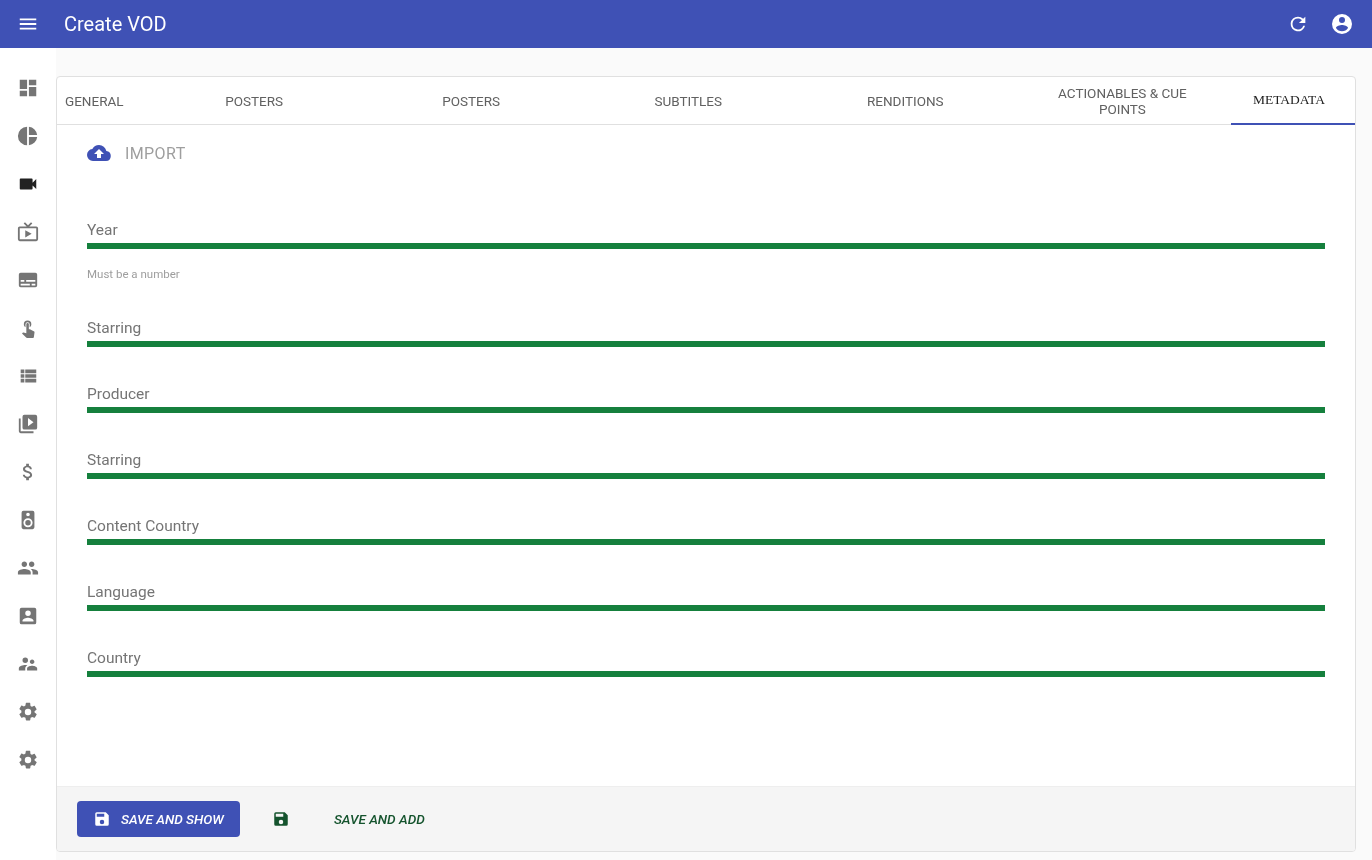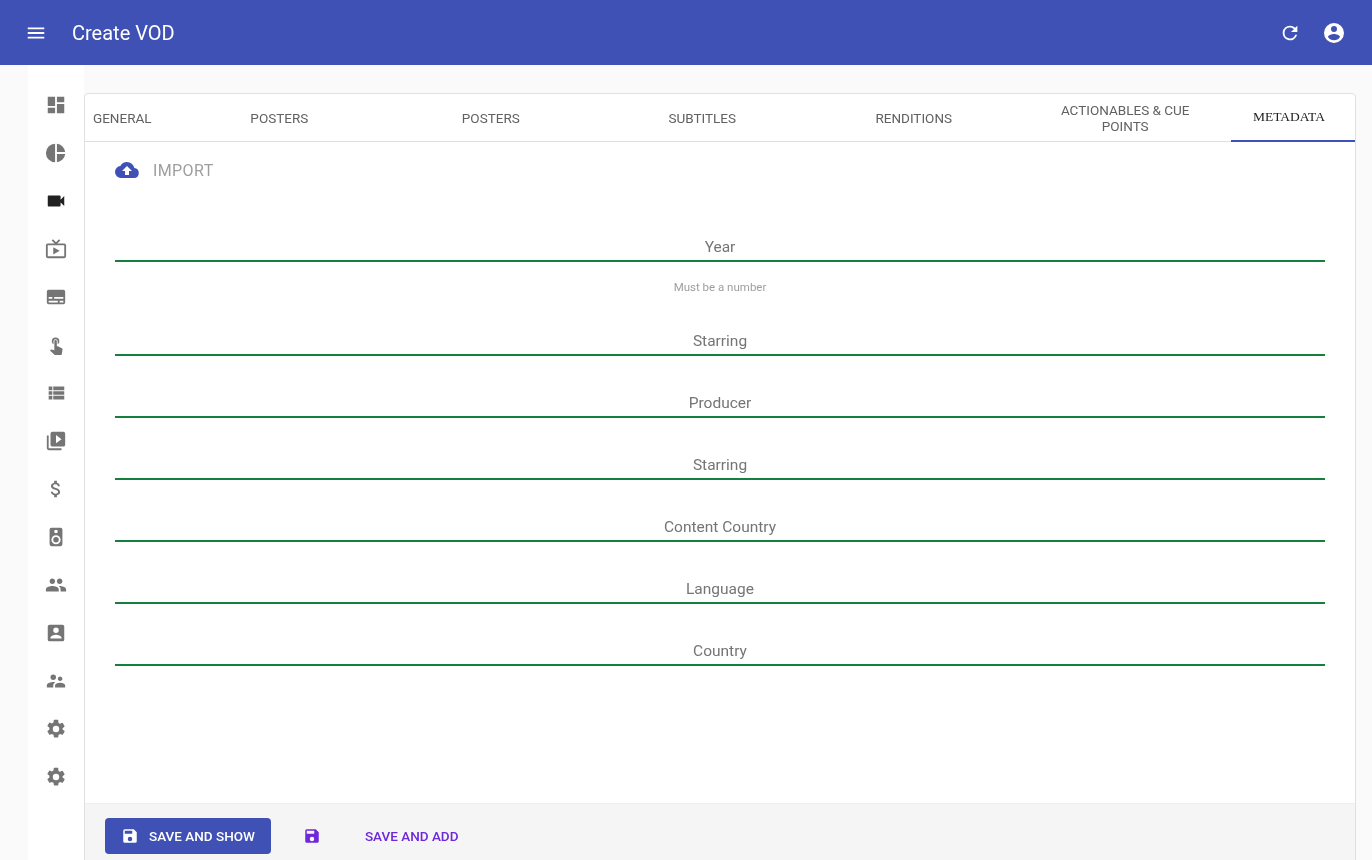--- a/index.html
+++ b/index.html
@@ -1,29 +1,29 @@
 <!DOCTYPE html>
 <html><head>
 <meta charset="utf-8">
 <style>
   * { box-sizing: border-box; margin: 0; padding: 0; }
   html, body { width: 1372px; height: 860px; font-family: Roboto, "Helvetica Neue", Arial, sans-serif; background: #fafafa; overflow: hidden; }
   .appbar {
-    height: 65px;
+    height: 48px;
     background: #3f51b5;
     color: #fff;
     display: flex;
     align-items: center;
-    padding: 0 20px;
+    padding: 0 12px;
   }
   .appbar .menu-btn { width: 32px; height: 32px; display:flex; align-items:center; justify-content:center; color:#fff; cursor:pointer; }
   .appbar .title { margin-left: 20px; font-size: 20px; font-weight: 400; }
   .appbar .spacer { flex: 1; }
   .appbar .icon-btn { width: 36px; height: 36px; display:flex; align-items:center; justify-content:center; color:#fff; cursor:pointer; margin-left:8px; }
-  .layout { display:flex; height: calc(860px - 48px); padding-left: 28px; }
+  .layout { display:flex; height: calc(860px - 48px); }
   .sidenav { width: 56px; background: #fff; display:flex; flex-direction:column; align-items:center; padding-top:28px; gap:24px; }
   .sidenav .nav-item { color: #757575; cursor:pointer; width:24px; height:24px; display:flex; align-items:center; justify-content:center; }
   .sidenav .nav-item.active { color: #212121; }
   .main { flex:1; padding: 0 0 0 0; display:flex; }
   .card {
     margin: 28px 16px 8px 0;
     background: #fff;
     border: 1px solid #e0e0e0;
     border-radius: 4px;
     flex:1;
@@ -43,54 +43,55 @@
     text-align:center;
     justify-content:center;
   }
   .tab.wide { flex:1; }
   .tab.active {
     color: #212121;
     font-weight: 500;
     border-bottom: 2px solid #3f51b5;
     margin-bottom:-1px;
   }
-  .content { flex:1; overflow:auto; padding: 0 30px 0 30px; text-align: center; }
+  .content { flex:1; overflow:auto; padding: 0 30px 0 30px; }
   .import-row { display:flex; align-items:center; gap:14px; height:56px; }
   .import-row .cloud { color:#3f51b5; }
   .import-row .label { color:#9e9e9e; font-size:16px; letter-spacing:0.4px; }
   .field-wrap { margin-top: 38px; }
   .field-wrap.first { margin-top: 40px; }
   .field-wrap .placeholder {
     font-size: 15.5px;
     color: #757575;
     padding-bottom: 4px;
-    border-bottom: 2px solid #15803d;
+    border-bottom: 6px solid #15803d;
     cursor:text;
   }
   .field-wrap .helper {
     font-size: 11.5px;
     color: #9e9e9e;
     margin-top: 18px;
   }
   .actions {
     background: #f5f5f5;
     padding: 14px 20px;
     display:flex; align-items:center; gap:16px;
     border-top: 1px solid #eee;
+    font-style: italic;
   }
   .btn {
     display:inline-flex; align-items:center; gap:10px;
     font-size: 13.5px; font-weight:500;
     height: 36px; padding: 0 16px;
     border-radius: 4px;
     cursor:pointer;
     user-select:none;
   }
   .btn.primary { background:#3f51b5; color:#fff; }
-  .btn.text { color:#6d28d9; background:transparent;gap:44px; }
+  .btn.text { color:#14532d; background:transparent;gap:44px; }
   svg { display:block; }
 </style>
 </head>
 <body>
 
 <div class="appbar">
   <div class="menu-btn">
     <svg width="22" height="22" viewBox="0 0 24 24" fill="currentColor">
         <path d="M3 18h18v-2H3v2zm0-5h18v-2H3v2zm0-7v2h18V6H3z"></path>
       </svg>

